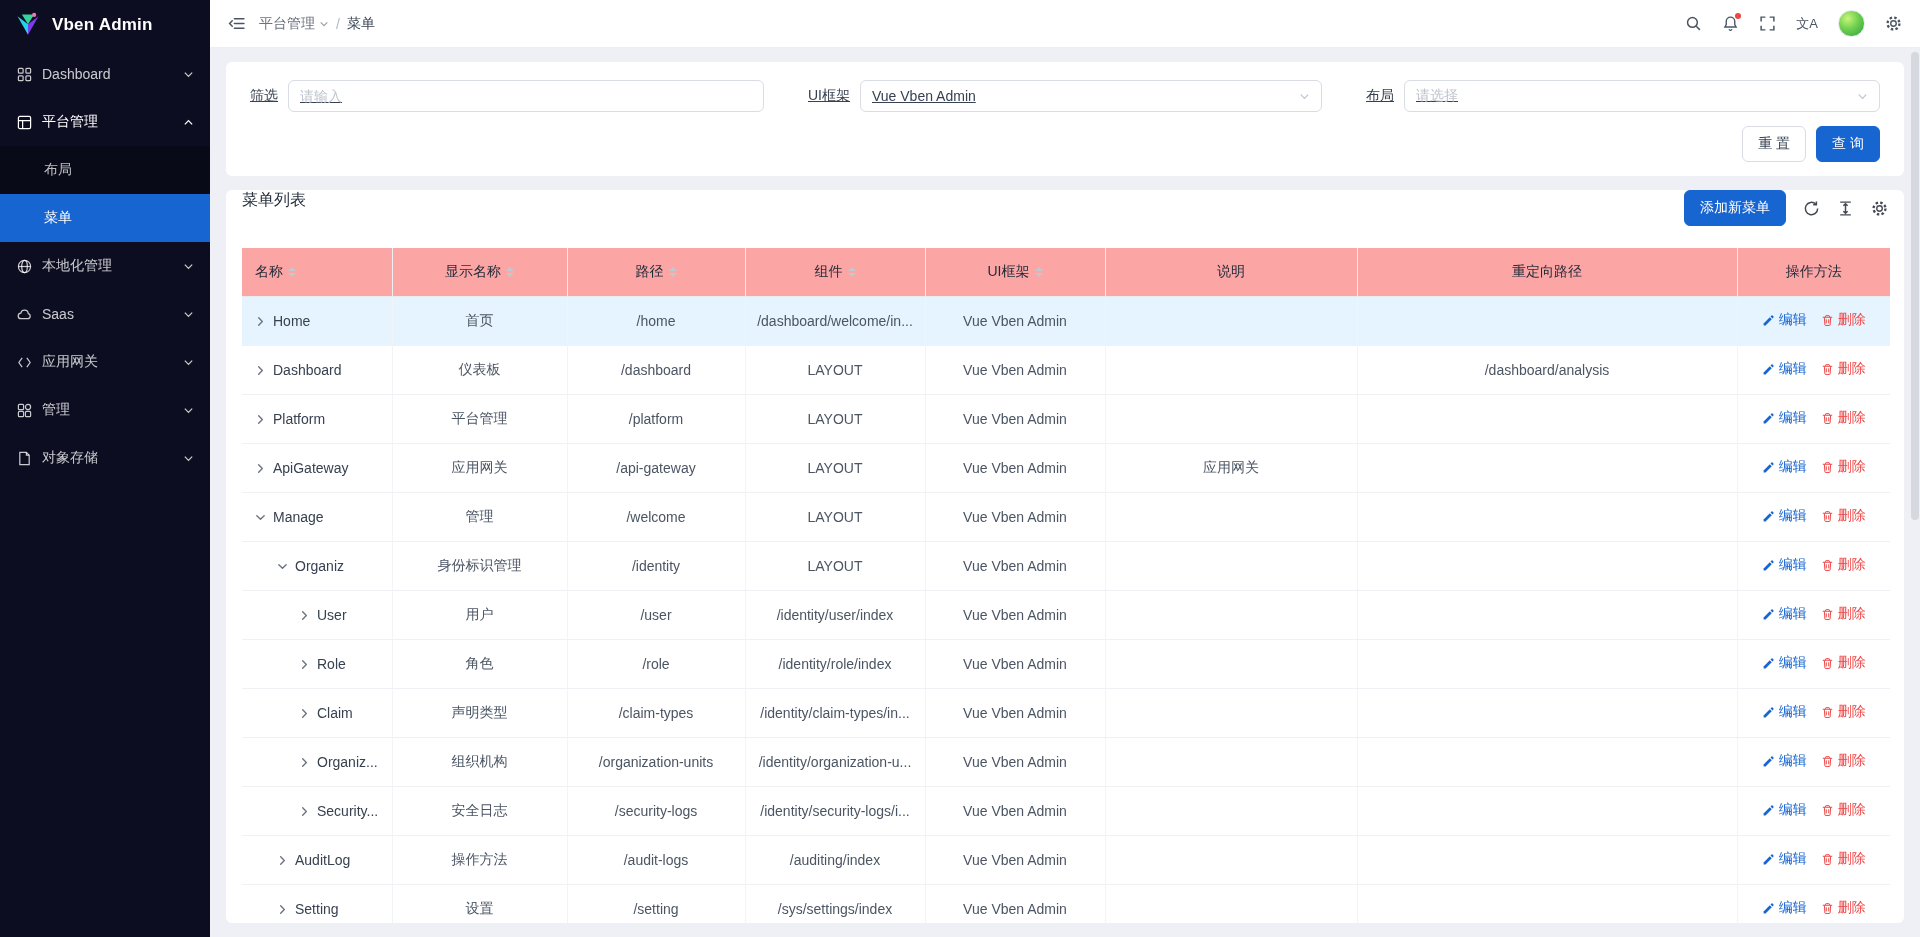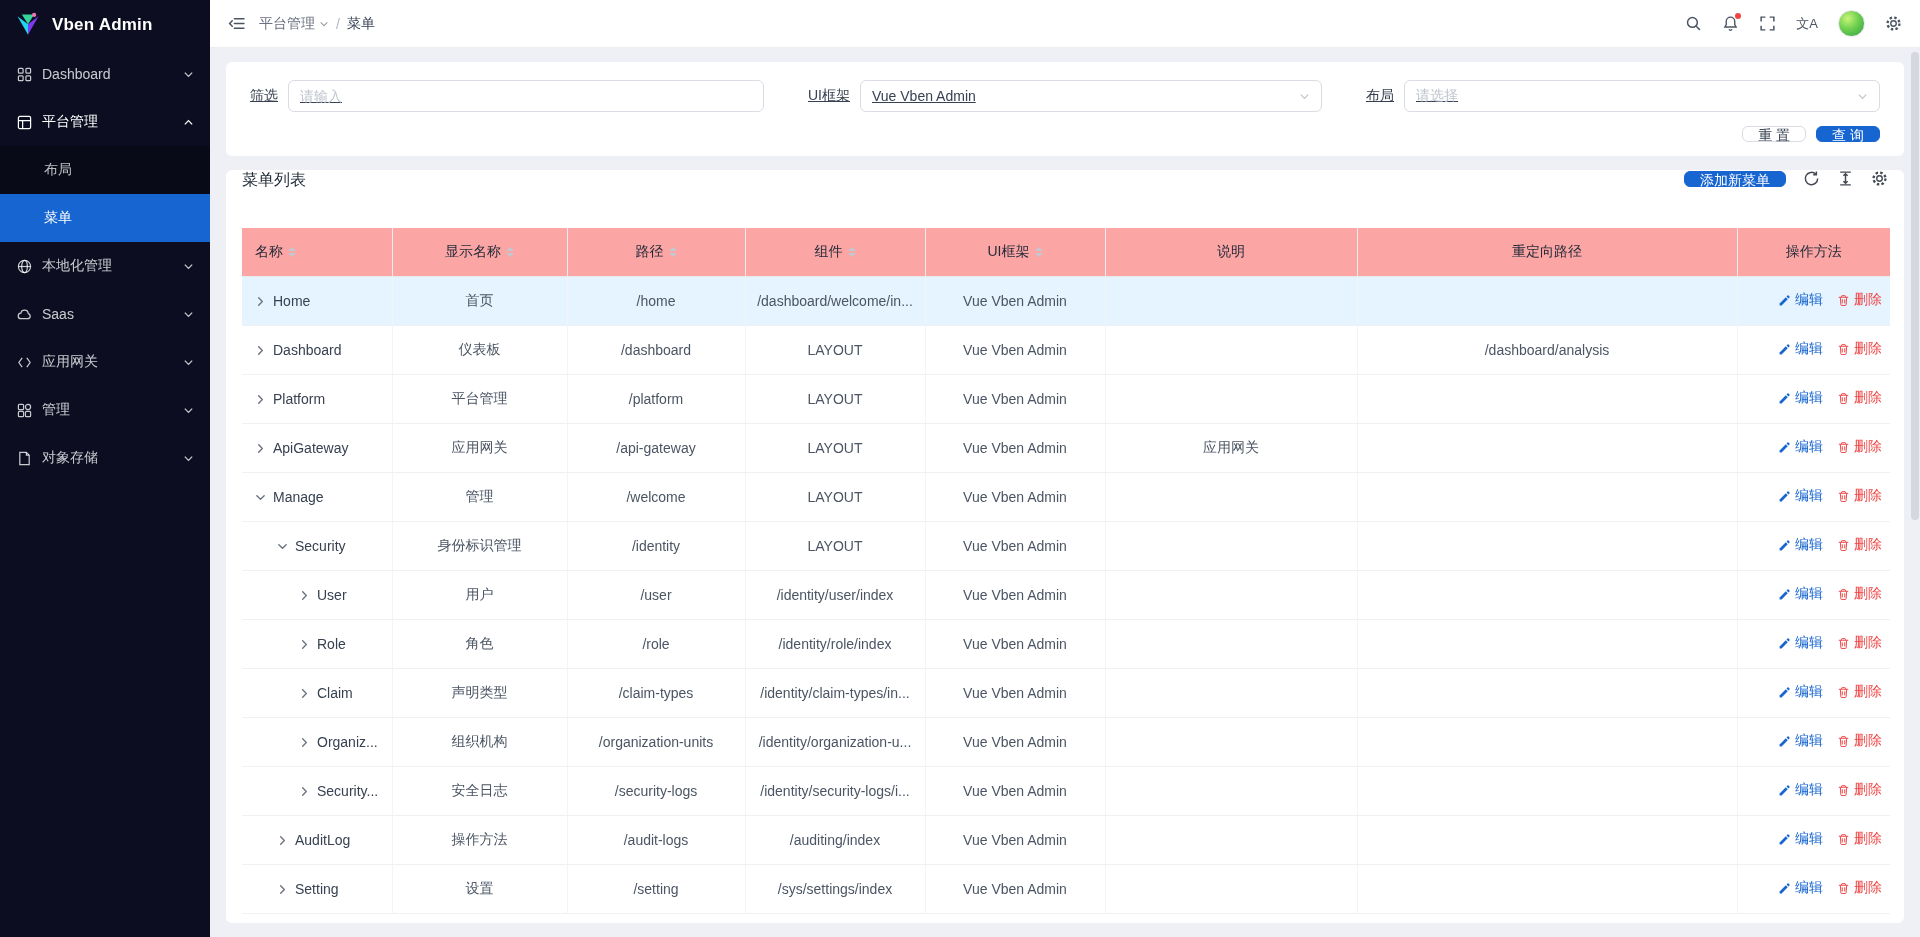--- a/index.html
+++ b/index.html
@@ -46,21 +46,21 @@
   .filter-item { flex:1; display:flex; align-items:center; gap:10px; min-width:0; }
   .filter-item > label { white-space:nowrap; color:#374151; }
   .control { flex:1; height:32px; border:1px solid #d9dce3; border-radius:6px; background:#fff; display:flex; align-items:center; padding:0 11px; font-size:14px; color:#374151; min-width:0; }
   input.control { outline:none; }
   input.control::placeholder { color:#bfc4cd; }
   .select { cursor:pointer; justify-content:space-between; gap:8px; }
   .select .sel-val { flex:1; white-space:nowrap; overflow:hidden; text-overflow:ellipsis; }
   .select.is-placeholder .sel-val { color:#bfc4cd; }
   .select svg { width:11px; height:11px; color:#c0c4cc; flex-shrink:0; }
   .filter-actions { display:flex; justify-content:flex-end; gap:10px; margin-top:14px; }
-  .btn { height:16px; padding:0 15px; border-radius:6px; border:1px solid #d9dce3; background:#fff; color:#374151; font-size:14px; font-family:inherit; cursor:pointer; white-space:nowrap; }
+  .btn { height:36px; padding:0 15px; border-radius:6px; border:1px solid #d9dce3; background:#fff; color:#374151; font-size:14px; font-family:inherit; cursor:pointer; white-space:nowrap; }
   .btn.primary { background:#1765d1; border-color:#1765d1; color:#fff; }
 
   
   .table-card { flex:1; padding:0 16px 8px; overflow:hidden; display:flex; flex-direction:column; }
   .table-toolbar { height:58px; display:flex; align-items:flex-start; flex-shrink:0; }
   .table-title { font-size:16px; color:#1f2937; }
   .toolbar-right { margin-left:auto; display:flex; align-items:center; gap:17px; color:#444a54; }
   .tool-icon { display:inline-flex; cursor:pointer; }
   .tool-icon svg { width:17px; height:17px; }
 
@@ -68,21 +68,21 @@
   thead th { background:#fca5a5; height:48px; font-weight:500; color:#1f2937; text-align:center; border-bottom:1px solid #e8eaee; border-right:1px solid #eceef2; padding:0 8px; cursor:pointer; }
   thead th:last-child { border-right:none; }
   thead th.left { text-align:left; padding-left:13px; }
   .th-inner { display:inline-flex; align-items:center; gap:5px; }
   .sorter { display:inline-flex; flex-direction:column; gap:2px; }
   .sorter i { width:0; height:0; border-left:4px solid transparent; border-right:4px solid transparent; display:block; }
   .sorter .up { border-bottom:4px solid #c3c7cf; }
   .sorter .down { border-top:4px solid #c3c7cf; }
 
   tbody td { height:49px; border-bottom:1px solid #f0f1f4; border-right:1px solid #f3f4f6; text-align:center; color:#4b5563; padding:0 8px; white-space:nowrap; overflow:hidden; text-overflow:ellipsis; }
-  tbody td:last-child { border-right:none;text-align:right; }
+  tbody td:last-child { border-right:none; }
   tbody tr.hl { background:#e6f4ff; }
   td.name-cell { text-align:left; color:#374151; }
   .caret { display:inline-flex; color:#6b7280; margin-right:7px; vertical-align:-1px; cursor:pointer; }
   .caret svg { transition:none; }
   .caret.open svg { transform:rotate(90deg); }
   td.ops a.op { display:inline-flex; align-items:center; gap:4px; cursor:pointer; font-size:14px; }
   td.ops a.edit { color:#1765d1; margin-right:14px; }
   td.ops a.del { color:#ef4444; }
   td.ops svg { width:13px; height:13px; }
 
@@ -519,21 +519,21 @@
                       <path d="M2.2 4h11.6M5.6 4V2.7c0-.4.3-.7.7-.7h3.4c.4 0 .7.3.7.7V4M4.1 4l.7 9.4c0 .4.4.7.8.7h4.8c.4 0 .8-.3.8-.7L11.9 4M6.5 6.5v5M9.5 6.5v5"></path>
                     </svg>
                     <span>删除</span>
                   </a></td>
               </tr>
               <tr>
                 <td class="name-cell" style="padding-left:35px"><span class="caret open">
                     <svg viewBox="0 0 12 12" width="11" height="11">
                       <path d="M4 2l4 4-4 4" fill="none" stroke="currentColor" stroke-width="1.5" stroke-linecap="round" stroke-linejoin="round"></path>
                     </svg>
-                  </span><span>Security</span></td>
+                  </span><span>Organiz</span></td>
                 <td>身份标识管理</td>
                 <td>/identity</td>
                 <td>LAYOUT</td>
                 <td>Vue Vben Admin</td>
                 <td></td>
                 <td></td>
                 <td class="ops"><a class="op edit">
                     <svg viewBox="0 0 16 16">
                       <path d="M2 11.6V14h2.4L12 6.4 9.6 4 2 11.6z" fill="currentColor"></path>
                       <path d="M10.5 3.1l2.4 2.4 1.2-1.2a.9.9 0 0 0 0-1.3l-1.1-1.1a.9.9 0 0 0-1.3 0l-1.2 1.2z" fill="currentColor"></path>

